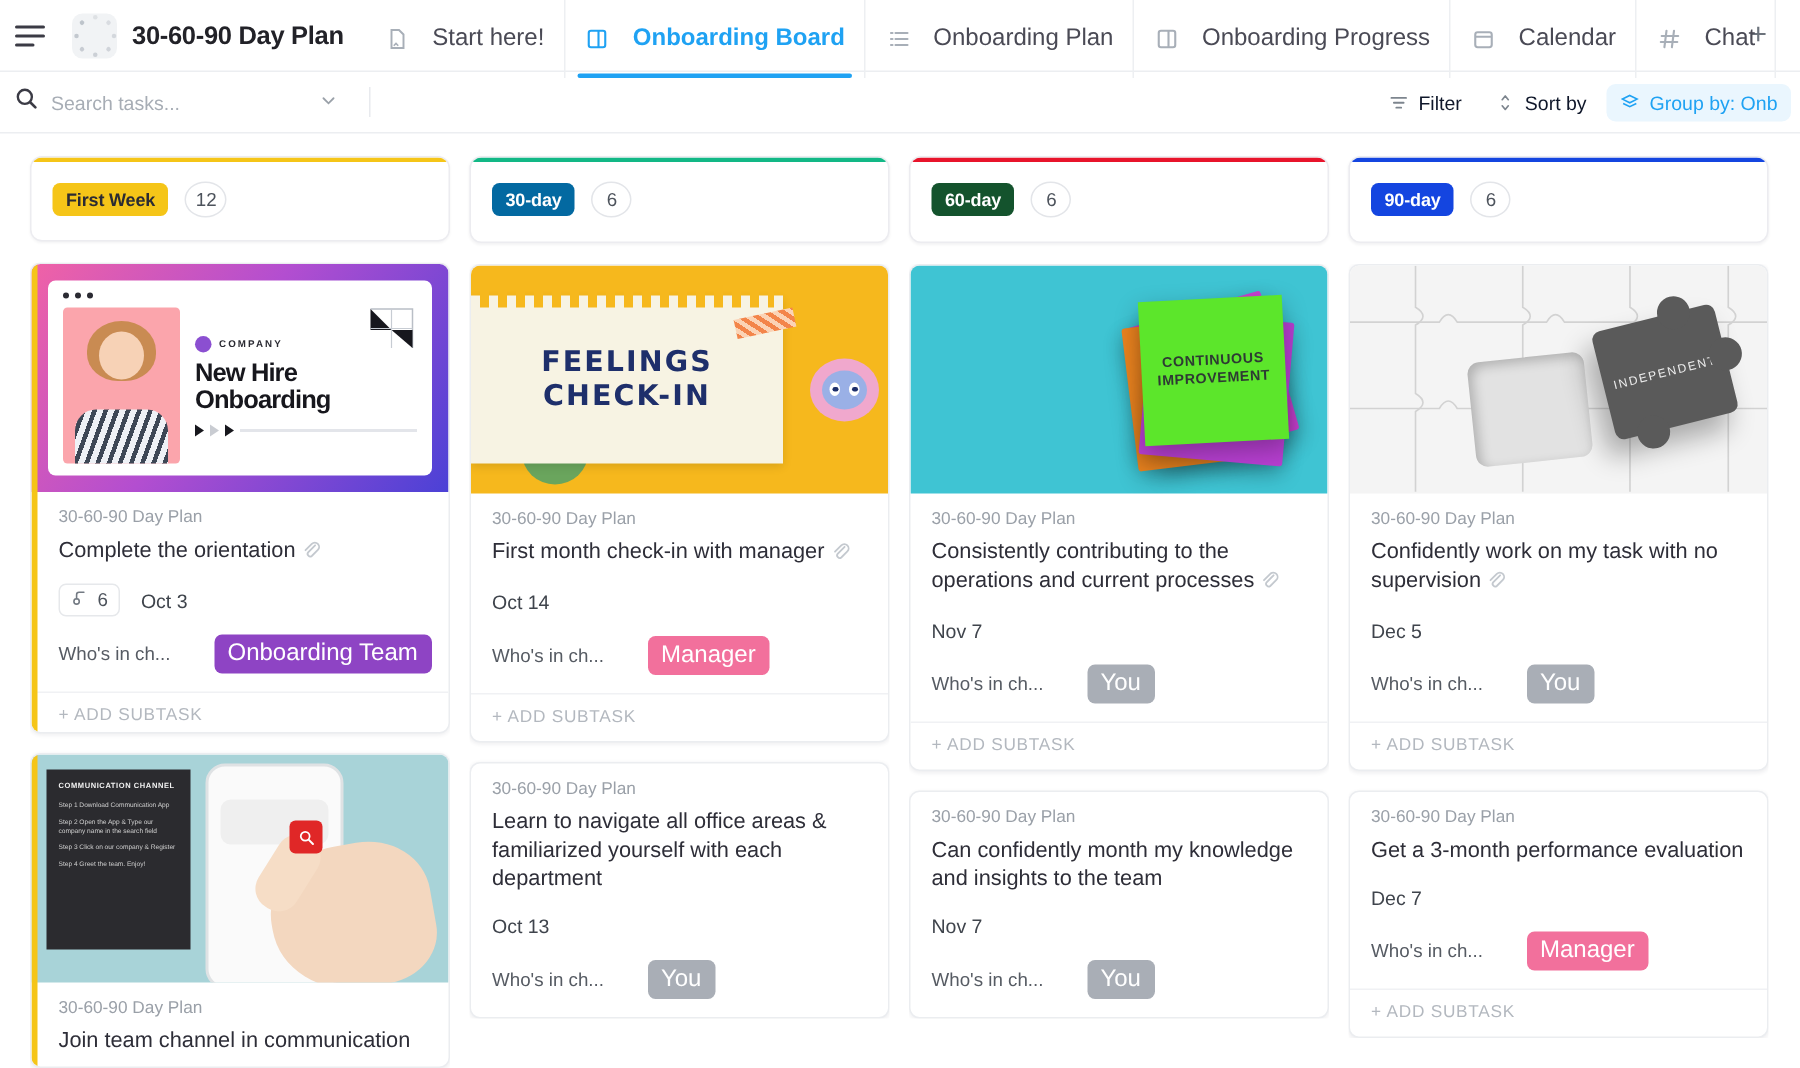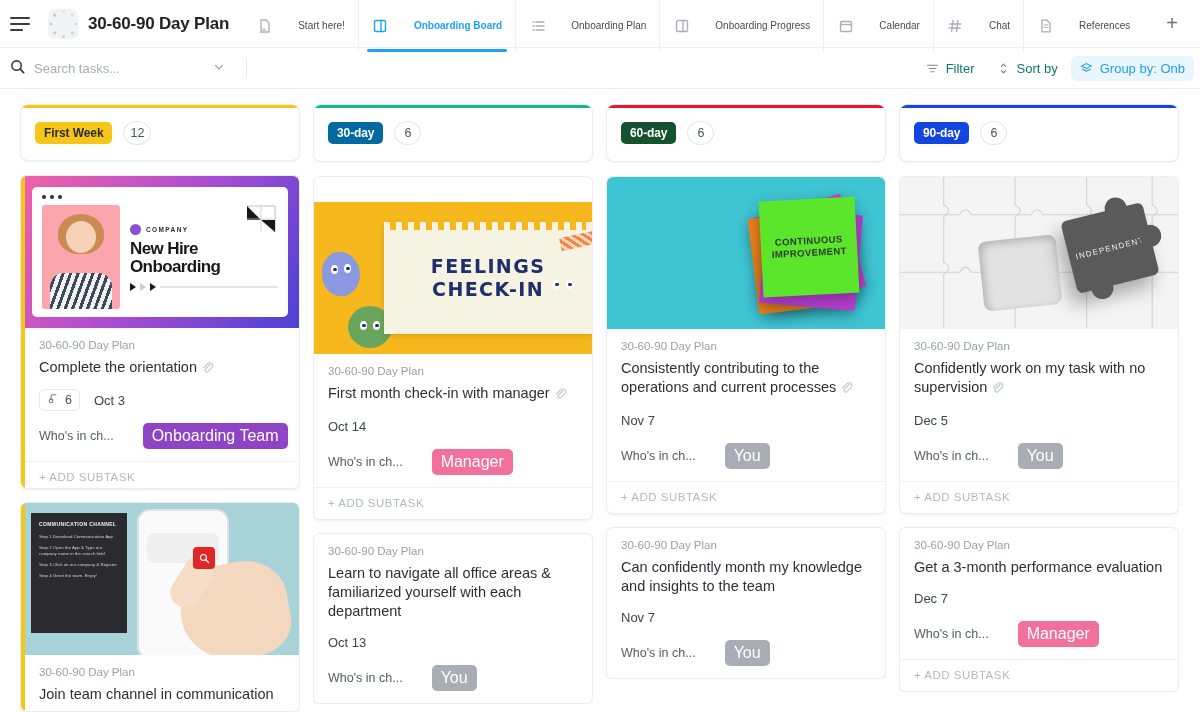--- a/index.html
+++ b/index.html
@@ -33,22 +33,22 @@
     left: 6.5px; top: 0; transform-origin: 1.5px 8px;
   }
 
   .page-title {
     margin-left: 10px; font-size: 17px; font-weight: 700; letter-spacing:-0.2px; color:#222228;
     white-space: nowrap;
   }
 
   .tabs { display:flex; align-items:stretch; height:48px; margin-left: 14px; flex: 1; min-width:0; }
   .tab {
-    display:flex; align-items:center; gap:25px; padding: 0 13px; height:52px;
-    font-size: 10px; color:#4a4a55; white-space:nowrap; cursor:pointer; position:relative;
+    display:flex; align-items:center; gap:15px; padding: 0 13px; height:52px;
+    font-size: 16px; color:#4a4a55; white-space:nowrap; cursor:pointer; position:relative;
     border-left: 1px solid #edeff2;
   }
   .tab:first-child { border-left: none; }
   .tab.active { color:#1fa2f3; font-weight:600; }
   .tab.active::after {
     content:""; position:absolute; left:8px; right:8px; bottom:0; height:2.5px; background:#1fa2f3; border-radius:2px;
   }
   .tab .ticon { display:flex; align-items:center; justify-content:center; width:17px; height:17px; color:#a8afb8; }
   .tab.active .ticon { color:#1fa2f3; }
   .plus-tab { padding: 0 14px; display:flex; align-items:center; color:#6c737c; font-size:20px; cursor:pointer; }
@@ -61,21 +61,21 @@
   .search-wrap { display:flex; align-items:center; gap:9px; width: 232px; padding-left:2px; }
   .search-input {
     border:none; outline:none; font-size:13px; color:#3b3b45; background:transparent;
     width: 170px; font-family:"Liberation Sans", sans-serif;
   }
   .search-input::placeholder { color:#a7adb5; }
   .chev { color:#9aa1a9; font-size:10px; }
   .tb-divider { width:1px; height:20px; background:#e8eaee; margin: 0 6px; }
   .toolbar-right { margin-left:auto; display:flex; align-items:center; gap:4px; padding-right:0; }
   .tb-btn {
-    display:flex; align-items:center; gap:6px; font-size:13px; color:#0f766e;
+    display:flex; align-items:center; gap:6px; font-size:13px; color:#0f172a;
     padding: 5px 9px; border-radius:6px; cursor:pointer; white-space:nowrap;
   }
   .tb-btn.accent { color:#1fa2f3; background:#eaf6fe; }
   .tb-ico { width:14px; height:14px; display:flex; align-items:center; justify-content:center; color:#7d858e; }
   .tb-btn.accent .tb-ico { color:#1fa2f3; }
 
   
   .board {
     position:absolute; top: 90px; left:0; right:0; bottom:0;
     display:flex; gap: 13px; padding: 14px 10px 0 20px; background:#fff; overflow:hidden;
@@ -146,21 +146,21 @@
   .nh-company { display:flex; align-items:center; gap:5px; margin-bottom:5px; }
   .nh-logo { width:11px; height:11px; border-radius:50%; background:#8b4fd1; }
   .nh-company span { font-size:6.5px; font-weight:700; letter-spacing:1.4px; color:#2b2b33; }
   .nh-h1 { font-size: 17px; line-height: 18px; font-weight: 800; letter-spacing:-0.6px; color:#17171d; }
   .nh-bar { display:flex; align-items:center; gap:4px; margin-top:7px; }
   .nh-tri { width:0;height:0;border-left:6px solid #17171d;border-top:4px solid transparent;border-bottom:4px solid transparent; }
   .nh-tri.hollow { border-left-color:#c9ccd2; }
   .nh-line { flex:1; height:2px; background:#e3e5ea; }
   .nh-deco { position:absolute; right:2px; top:0px; width:30px; height:28px; }
 
-  .cover-feelings { background:#f6b81d; display:flex; align-items:center; justify-content:flex-end; position:relative;margin-top:25px; }
+  .cover-feelings { background:#f6b81d; display:flex; align-items:center; justify-content:flex-start; position:relative; }
   .fl-note {
     width: 208px; height: 112px; background:#f7f3e3; position:relative; box-shadow: 0 2px 6px rgba(0,0,0,.12);
     display:flex; align-items:center; justify-content:center; flex-direction:column;
   }
   .fl-note .spiral { position:absolute; top:-4px; left:6px; right:6px; height:12px;
     background: repeating-linear-gradient(90deg,#f6b81d 0 6px, transparent 6px 12px); }
   .fl-tape { position:absolute; right:-8px; top:12px; width:40px; height:13px; transform: rotate(-12deg);
     background: repeating-linear-gradient(45deg,#f3854a 0 3px,#fbd3b5 3px 6px); }
   .fl-txt { font-family:"DejaVu Sans", sans-serif; font-weight:700; font-size:19px; line-height:23px; color:#1e2f6b; letter-spacing:1.4px; text-align:center; }
   .blob { position:absolute; border-radius:46% 54% 50% 50%; }

